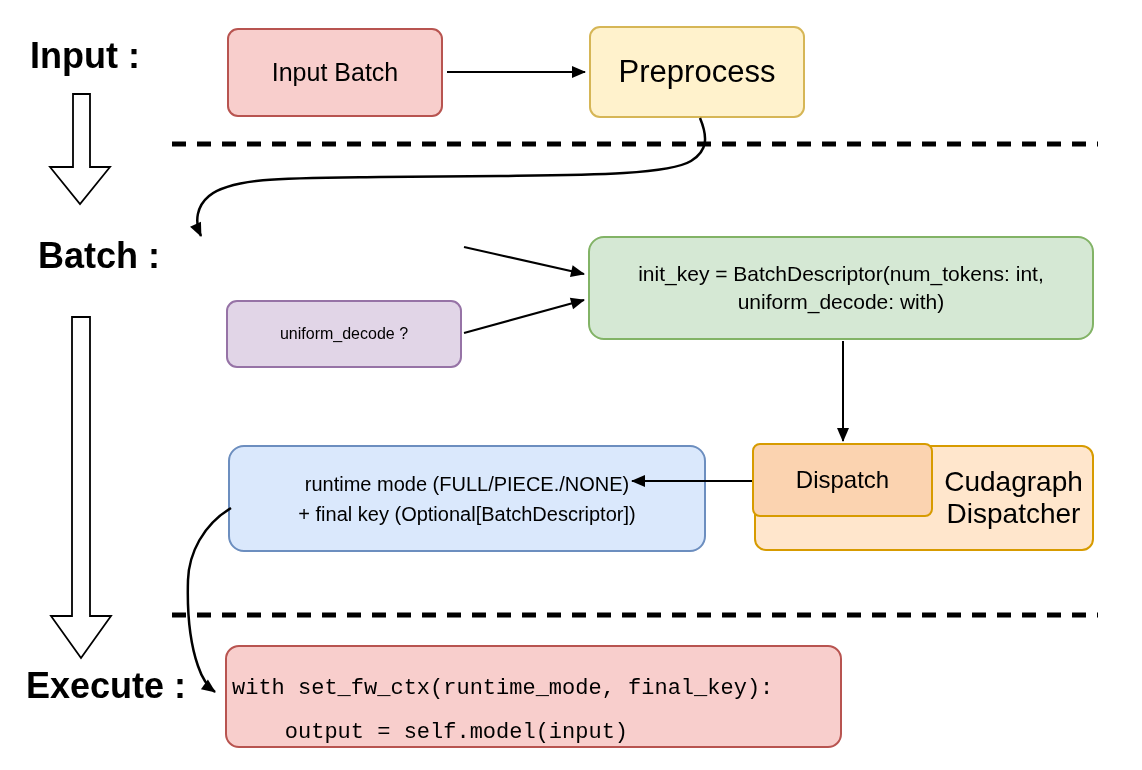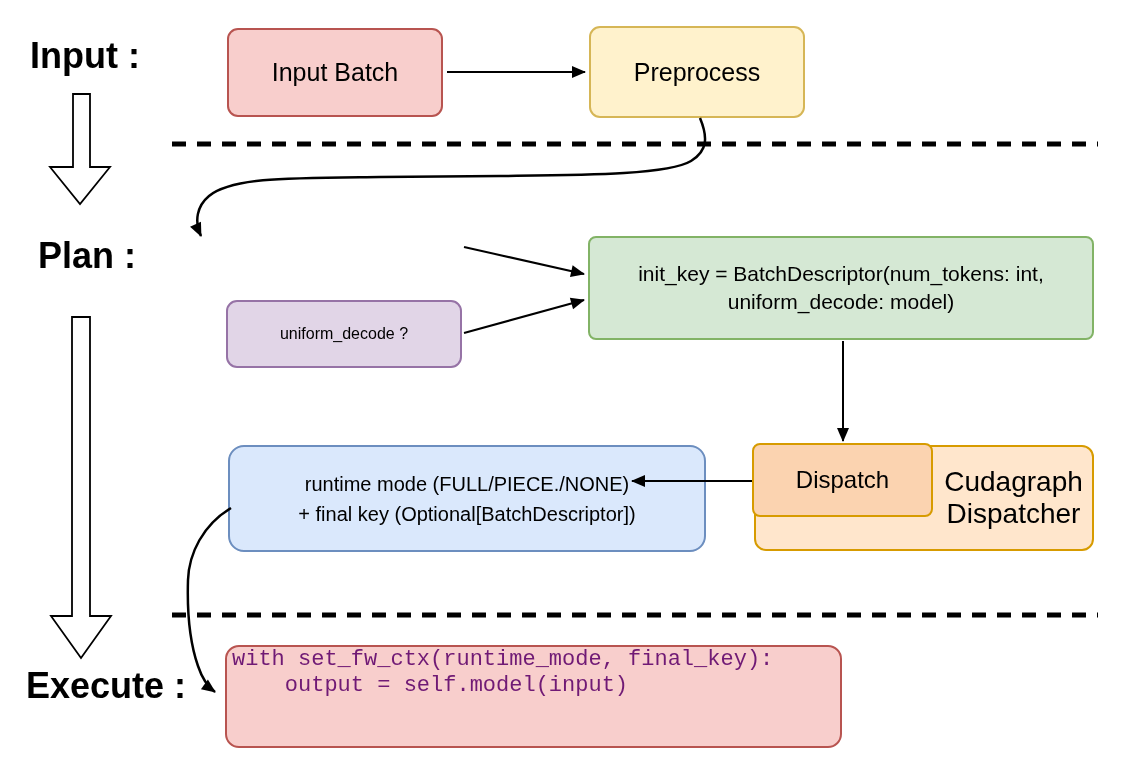--- a/index.html
+++ b/index.html
@@ -51,39 +51,39 @@
   #n-input-batch {
     left: 227px; top: 28px; width: 216px; height: 89px;
     background: var(--red-fill, #F8CECC);
     border: 2px solid var(--red-stroke, #B85450);
     border-radius: 11px; font-size: 25px; text-align: right;
   }
   #n-preprocess {
     left: 589px; top: 26px; width: 216px; height: 92px;
     background: var(--yellow-fill, #FFF2CC);
     border: 2px solid var(--yellow-stroke, #D6B656);
-    border-radius: 11px; font-size: 25px;
+    border-radius: 11px; font-size: 31px;
   }
   #n-cg-padding {
     left: 226px; top: 210px; width: 236px; height: 70px;
     background: var(--purple-fill, #E1D5E7);
     border: 2px solid var(--purple-stroke, #9673A6);
     border-radius: 11px; font-size: 25px;
   }
   #n-uniform-decode {
     left: 226px; top: 300px; width: 236px; height: 68px;
     background: var(--purple-fill, #E1D5E7);
     border: 2px solid var(--purple-stroke, #9673A6);
     border-radius: 11px; font-size: 16px;
   }
   #n-init-key {
     left: 588px; top: 236px; width: 506px; height: 104px;
     background: var(--green-fill, #D5E8D4);
     border: 2px solid var(--green-stroke, #82B366);
-    border-radius: 8px; font-size: 21px; line-height: 28px;
+    border-radius: 16px; font-size: 21px; line-height: 28px;
   }
   #n-dispatcher-outer {
     left: 754px; top: 445px; width: 340px; height: 106px;
     background: var(--orange-fill, #FFE6CC);
     border: 2px solid var(--orange-stroke, #D79B00);
     border-radius: 12px;
     z-index: 1;
   }
   #n-dispatcher-label {
     left: 933px; top: 458px; width: 161px; height: 80px;
@@ -103,54 +103,55 @@
     background: var(--blue-fill, #DAE8FC);
     border: 2px solid var(--blue-stroke, #6C8EBF);
     border-radius: 16px; font-size: 20px; line-height: 30px;
   }
   #n-execute-code {
     left: 225px; top: 645px; width: 617px; height: 103px;
     background: var(--red-fill, #F8CECC);
     border: 2px solid var(--red-stroke, #B85450);
     border-radius: 14px;
     align-items: flex-start;
-    justify-content: flex-start;
+    justify-content: flex-end;
     text-align: left;
     font-family: "Liberation Mono", monospace;
     font-size: 22px; line-height: 26px;
-    color: #701a75;
+    color: #000000;
     padding-left: 5px;
+    gap: 18px;
   }
   #n-execute-code div { white-space: pre; }
 </style>
 </head>
 <body>
 
 <div id="stage">
 
   <div class="stage-label" id="lbl-input">Input :</div>
-  <div class="stage-label" id="lbl-plan">Plan :</div>
+  <div class="stage-label" id="lbl-plan">Batch :</div>
   <div class="stage-label" id="lbl-execute">Execute :</div>
 
   <div class="node" id="n-input-batch">
     <span>Input Batch</span>
   </div>
 
   <div class="node" id="n-preprocess">
     <span>Preprocess</span>
   </div>
 
 
   <div class="node" id="n-uniform-decode">
     <span>uniform_decode ?</span>
   </div>
 
   <div class="node" id="n-init-key">
     <div>init_key = BatchDescriptor(num_tokens: int,</div>
-    <div>uniform_decode: model)</div>
+    <div>uniform_decode: with)</div>
   </div>
 
   <div class="node" id="n-dispatcher-outer"></div>
   <div class="node" id="n-dispatcher-label">
     <div>Cudagraph</div>
     <div>Dispatcher</div>
   </div>
   <div class="node" id="n-dispatch">
     <span>Dispatch</span>
   </div>

